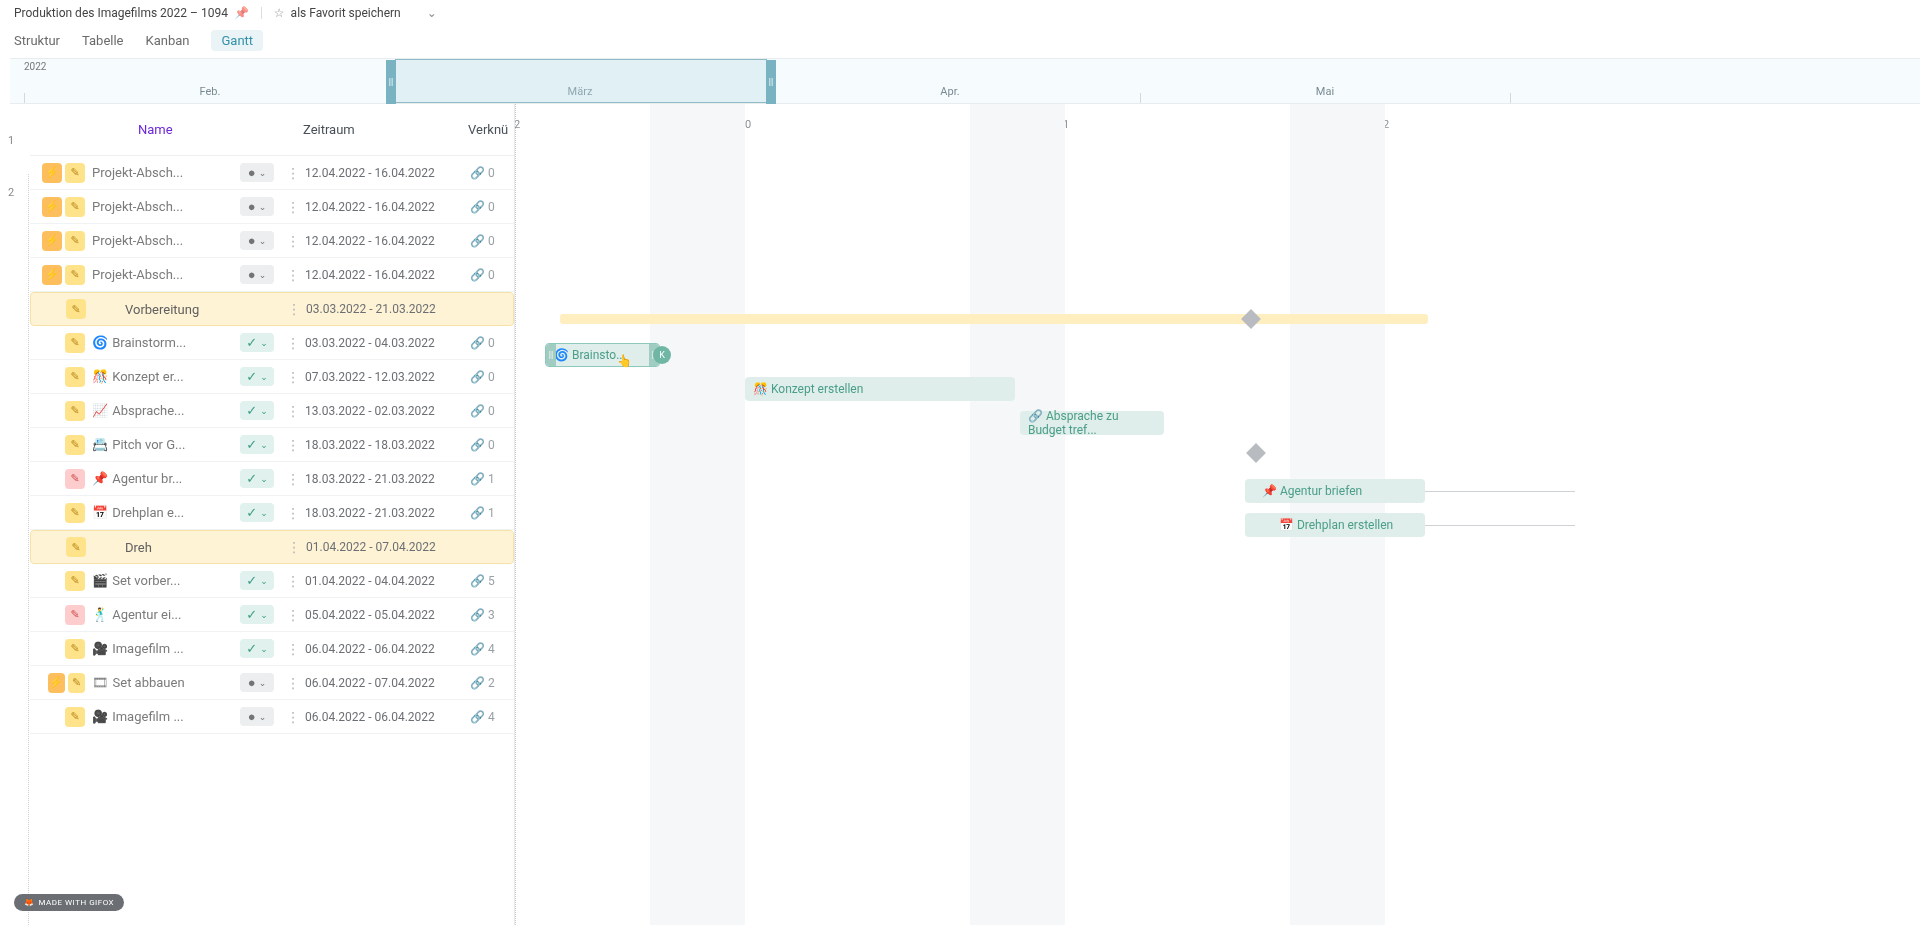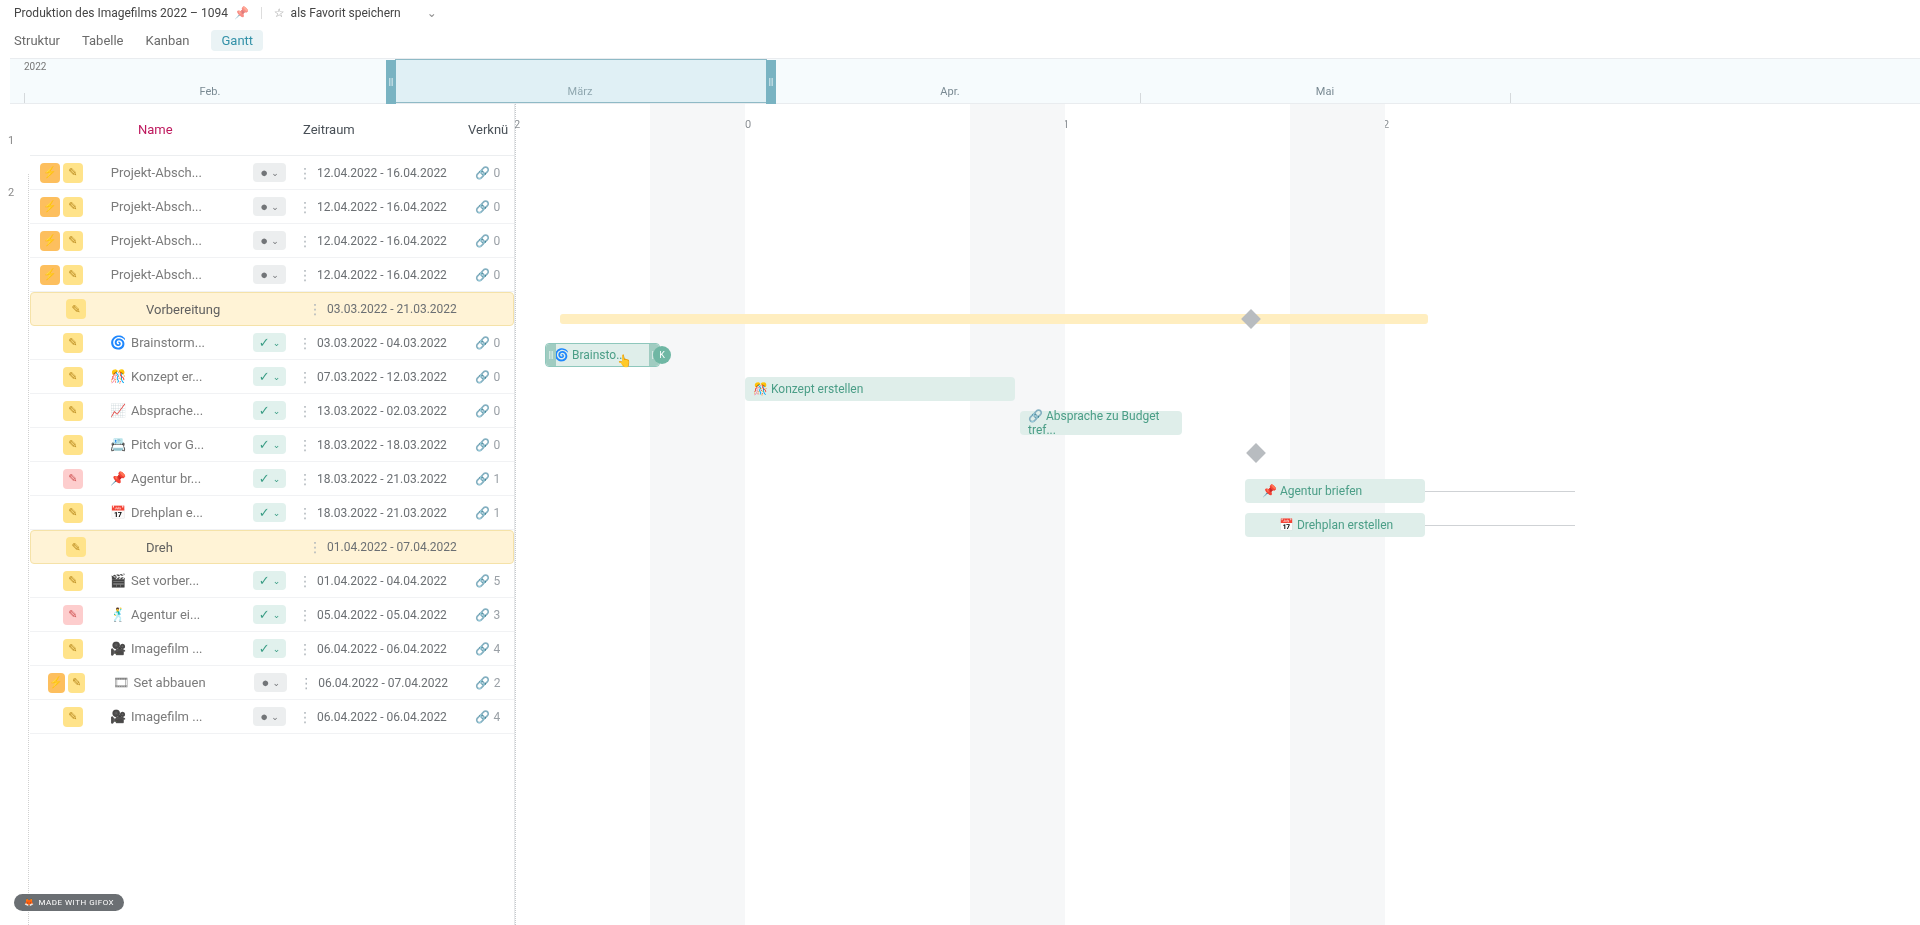--- a/index.html
+++ b/index.html
@@ -17,33 +17,33 @@
 .month { position:absolute; bottom:5px; font-size:11px; color:#7a8a93; transform:translateX(-50%);}
 .month-tick { position:absolute; bottom:0; width:1px; height:10px; background:#d5d9dc;}
 .slider-window { position:absolute; top:0; height:44px; background:rgba(182,220,228,.35); border:1px solid #8fbac6;}
 .slider-handle { position:absolute; top:0; width:10px; height:44px; background:#79b3c2; color:#fff; display:flex;align-items:center;justify-content:center;font-size:9px;cursor:ew-resize;}
 .body { display:flex; height:calc(100vh - 58px - 46px); }
 .rail { width:30px; border-right:0px solid #eee; position:relative;}
 .rail-num { position:absolute; left:8px; font-size:11px; color:#8a8a8a;}
 .rail-line { position:absolute; left:28px; top:70px; bottom:0; width:1px; border-left:1px dotted #d0d0d0;}
 .left { width:485px; border-right:1px solid #e6e8ea; position:relative; overflow:hidden;}
 .colhead { display:flex; height:52px; align-items:center; border-bottom:1px solid #eceef0; padding-left:108px;}
-.colhead .n { width:165px; color:#be185d;}
+.colhead .n { width:165px; color:#6d28d9;}
 .colhead .z { width:165px; color:#495057;}
 .colhead .v { color:#495057;}
 .rows { }
 .row { display:flex; align-items:center; height:34px; border-bottom:1px solid #f1f2f4; position:relative;}
 .row.group { background:#fff3d6; border:1px solid #f5e2a8; border-radius:4px;}
 .row.group .name-cell{padding-left:36px;}
 .pad { width:58px; display:flex; justify-content:flex-end; gap:3px; padding-right:3px;}
 .ico-sq { width:20px;height:20px;border-radius:4px;display:flex;align-items:center;justify-content:center;font-size:11px;}
 .ico-warn{background:#fdbf5e;color:#fff;}
 .ico-pen{background:#ffe38a;color:#bb8b1e;cursor:pointer;}
 .ico-pen-red{background:#fdcdcd;color:#d05252;cursor:pointer;}
-.name-cell{width:152px;color:#606060;padding-left:4px;white-space:nowrap;overflow:hidden;text-overflow:ellipsis;margin-left:21px;}
+.name-cell{width:152px;color:#606060;padding-left:4px;white-space:nowrap;overflow:hidden;text-overflow:ellipsis;}
 .name-cell.task{color:#7b7b7b;padding-left:4px;}
 .emoji{margin-right:4px;}
 .status{display:flex;align-items:center;gap:3px;background:#e1f1ed;border-radius:4px;padding:2px 4px;color:#3a9d85;cursor:pointer;width:34px;justify-content:center;margin-right:6px;}
 .status.grey{background:#eceeef;color:#727578;}
 .kebab{color:#aeb4ba;padding:0 6px;cursor:pointer;font-size:14px;letter-spacing:-1px;}
 .date{width:165px;color:#6b6f73;font-size:12px;}
 .link{color:#9aa0a6;font-size:12px;display:flex;align-items:center;gap:4px;width:40px;}
 .indent{width:18px;}
 .gantt{flex:1;position:relative;overflow:hidden;}
 .weekend{position:absolute;top:0;bottom:0;background:#f6f7f8;}
@@ -325,21 +325,21 @@
       <span style="margin-left:0;">🌀 <span>Brainsto...</span></span>
       <div class="handle" style="right:0;border-radius:0 4px 4px 0;">||</div>
       <div class="avatar">K</div>
     </div>
     <div class="cursor-hand" style="left:102px;top:250px;">👆</div>
 
     <div class="bar task" style="left:230px;top:273px;width:270px;">
         <span>🎊 Konzept erstellen</span>
       </div>
 
-    <div class="bar task" style="left:505px;top:307px;width:162px;">
+    <div class="bar task" style="left:505px;top:307px;width:144px;">
         <span>🔗 Absprache zu Budget tref...</span>
       </div>
 
     <div class="milestone" style="left:734px;top:342px;"></div>
 
     <div class="bar task" style="left:730px;top:375px;width:180px;padding-left:17px;">
         <span>📌 Agentur briefen</span>
       </div>
     <div class="link-line" style="left:910px;top:387px;width:150px;"></div>
 

